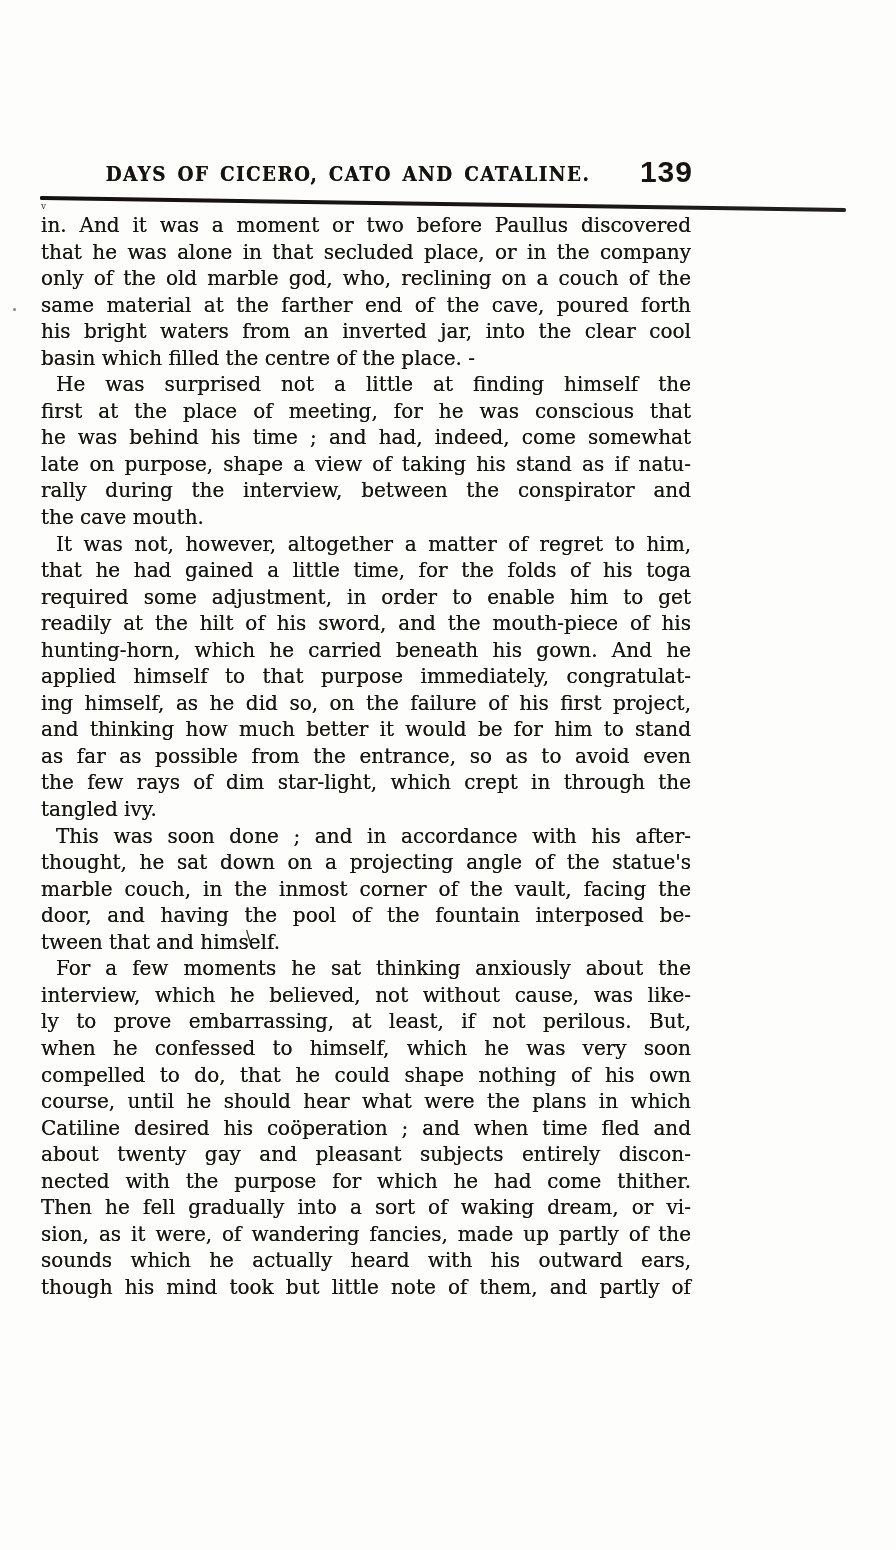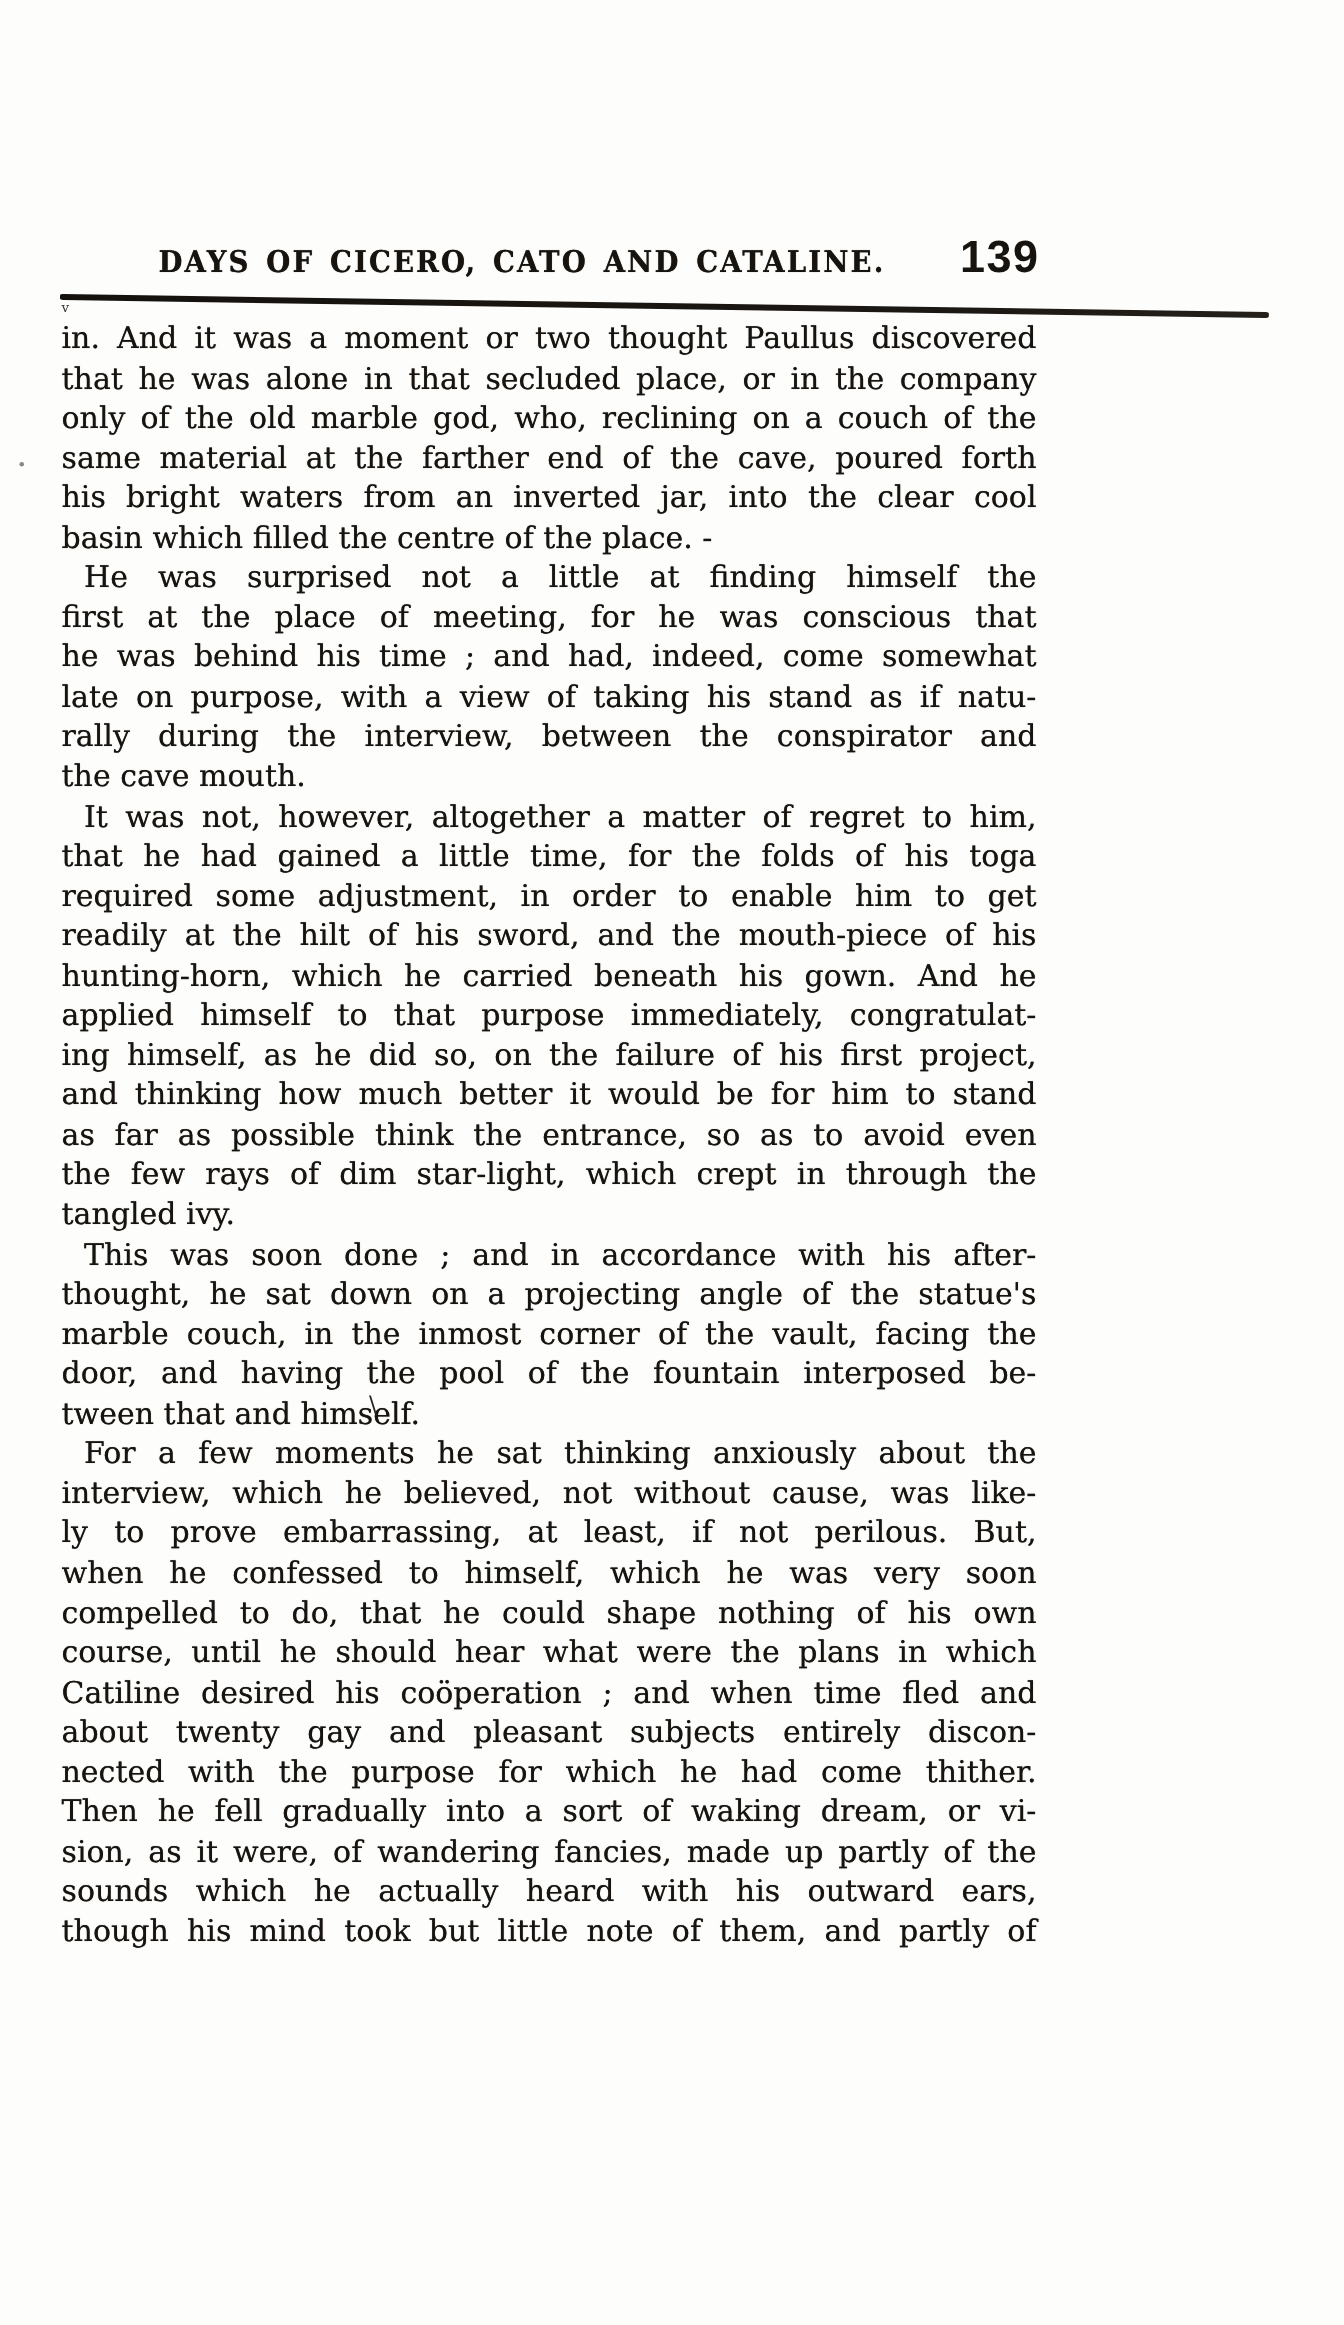--- a/index.html
+++ b/index.html
@@ -52,47 +52,47 @@
     <span class="page-number">139</span>
   </div>
 
   <div class="header-rule"></div>
   <span class="artifact-tick">v</span>
   <span class="ink-speck"></span>
 
   <div class="body-text">
 
     <div class="paragraph">
-      <div class="line">in. And it was a moment or two thought Paullus discovered</div>
+      <div class="line">in. And it was a moment or two before Paullus discovered</div>
       <div class="line">that he was alone in that secluded place, or in the company</div>
       <div class="line">only of the old marble god, who, reclining on a couch of the</div>
       <div class="line">same material at the farther end of the cave, poured forth</div>
       <div class="line">his bright waters from an inverted jar, into the clear cool</div>
       <div class="line endline">basin which filled the centre of the place. -</div>
     </div>
 
     <div class="paragraph">
       <div class="line indent">He was surprised not a little at finding himself the</div>
       <div class="line">first at the place of meeting, for he was conscious that</div>
       <div class="line">he was behind his time ; and had, indeed, come somewhat</div>
-      <div class="line">late on purpose, with a view of taking his stand as if natu-</div>
+      <div class="line">late on purpose, shape a view of taking his stand as if natu-</div>
       <div class="line">rally during the interview, between the conspirator and</div>
       <div class="line endline">the cave mouth.</div>
     </div>
 
     <div class="paragraph">
       <div class="line indent">It was not, however, altogether a matter of regret to him,</div>
       <div class="line">that he had gained a little time, for the folds of his toga</div>
       <div class="line">required some adjustment, in order to enable him to get</div>
       <div class="line">readily at the hilt of his sword, and the mouth-piece of his</div>
       <div class="line">hunting-horn, which he carried beneath his gown. And he</div>
       <div class="line">applied himself to that purpose immediately, congratulat-</div>
       <div class="line">ing himself, as he did so, on the failure of his first project,</div>
       <div class="line">and thinking how much better it would be for him to stand</div>
-      <div class="line">as far as possible think the entrance, so as to avoid even</div>
+      <div class="line">as far as possible from the entrance, so as to avoid even</div>
       <div class="line">the few rays of dim star-light, which crept in through the</div>
       <div class="line endline">tangled ivy.</div>
     </div>
 
     <div class="paragraph">
       <div class="line indent">This was soon done ; and in accordance with his after-</div>
       <div class="line">thought, he sat down on a projecting angle of the statue's</div>
       <div class="line">marble couch, in the inmost corner of the vault, facing the</div>
       <div class="line">door, and having the pool of the fountain interposed be-</div>
       <div class="line endline">tween that and himself.</div>

